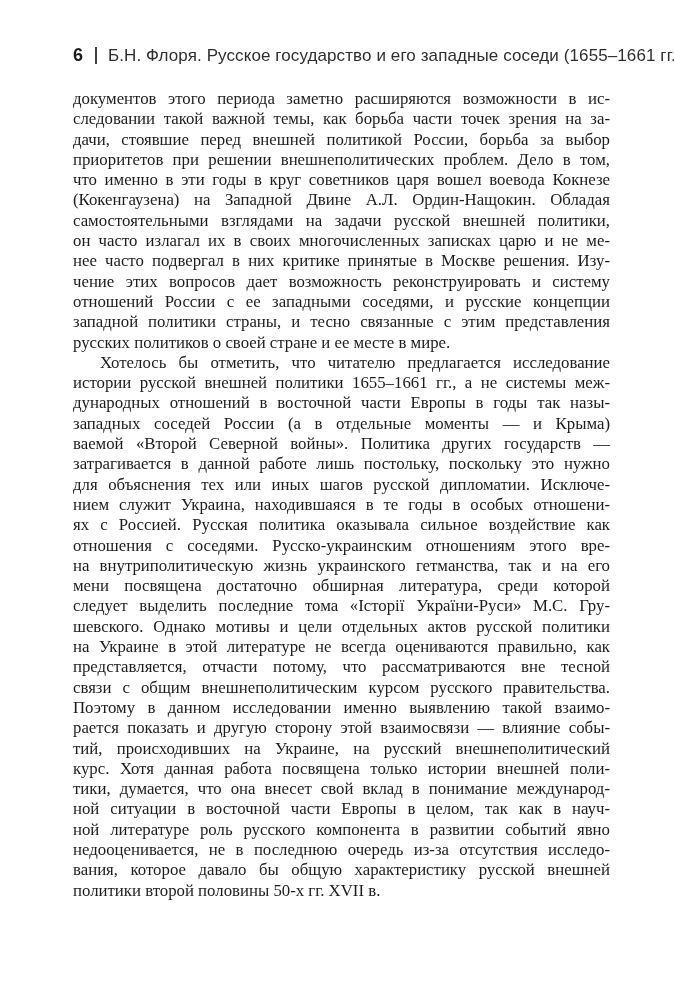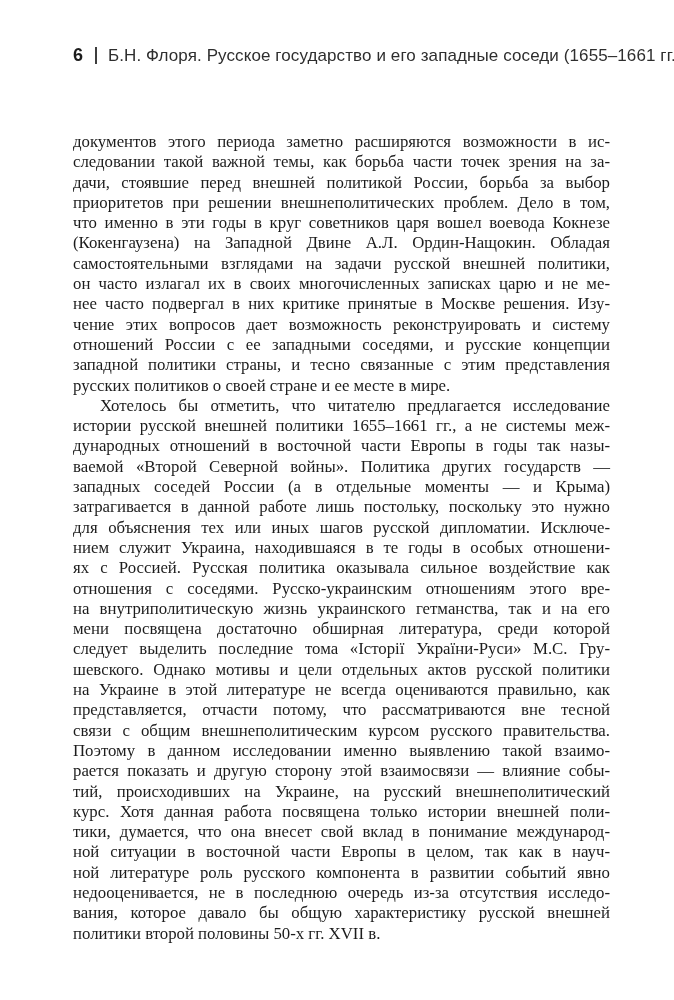--- a/index.html
+++ b/index.html
@@ -44,21 +44,20 @@
   }
   .text-block {
     position: absolute;
     left: 73px;
     top: 89px;
     width: 537px;
     font-family: "Liberation Serif", serif;
     font-size: 16.8px;
     line-height: 20.3px;
     color: #1c1c1c;
-    margin-top: 43px;
   }
   .line {
     text-align: justify;
     text-align-last: justify;
     white-space: nowrap;
     height: 20.3px;
   }
   .line.last {
     text-align-last: left;
   }
@@ -87,22 +86,22 @@
       <div class="line">самостоятельными взглядами на задачи русской внешней политики,</div>
       <div class="line">он часто излагал их в своих многочисленных записках царю и не ме-</div>
       <div class="line">нее часто подвергал в них критике принятые в Москве решения. Изу-</div>
       <div class="line">чение этих вопросов дает возможность реконструировать и систему</div>
       <div class="line">отношений России с ее западными соседями, и русские концепции</div>
       <div class="line">западной политики страны, и тесно связанные с этим представления</div>
       <div class="line last">русских политиков о своей стране и ее месте в мире.</div>
       <div class="line indent">Хотелось бы отметить, что читателю предлагается исследование</div>
       <div class="line">истории русской внешней политики 1655–1661 гг., а не системы меж-</div>
       <div class="line">дународных отношений в восточной части Европы в годы так назы-</div>
+      <div class="line">западных соседей России (а в отдельные моменты — и Крыма)</div>
       <div class="line">ваемой «Второй Северной войны». Политика других государств —</div>
-      <div class="line">западных соседей России (а в отдельные моменты — и Крыма)</div>
       <div class="line">затрагивается в данной работе лишь постольку, поскольку это нужно</div>
       <div class="line">для объяснения тех или иных шагов русской дипломатии. Исключе-</div>
       <div class="line">нием служит Украина, находившаяся в те годы в особых отношени-</div>
       <div class="line">ях с Россией. Русская политика оказывала сильное воздействие как</div>
       <div class="line">отношения с соседями. Русско-украинским отношениям этого вре-</div>
       <div class="line">на внутриполитическую жизнь украинского гетманства, так и на его</div>
       <div class="line">мени посвящена достаточно обширная литература, среди которой</div>
       <div class="line">следует выделить последние тома «Історії України-Руси» М.С. Гру-</div>
       <div class="line">шевского. Однако мотивы и цели отдельных актов русской политики</div>
       <div class="line">на Украине в этой литературе не всегда оцениваются правильно, как</div>

